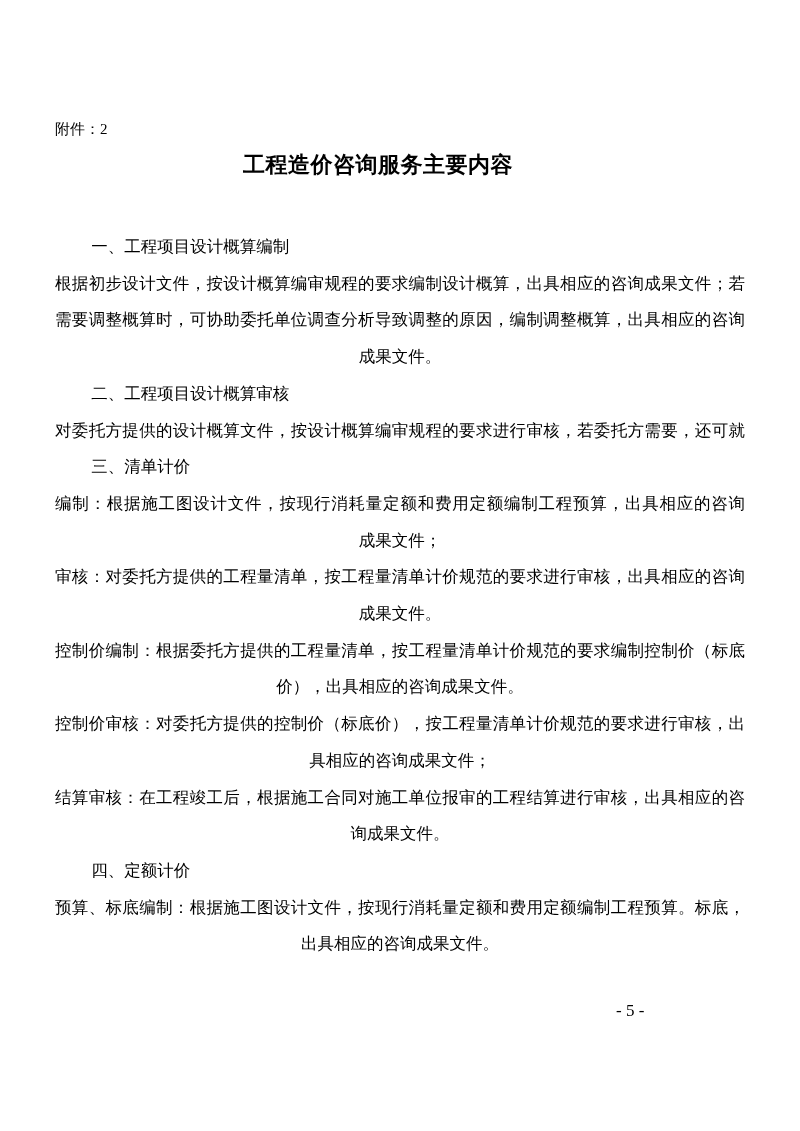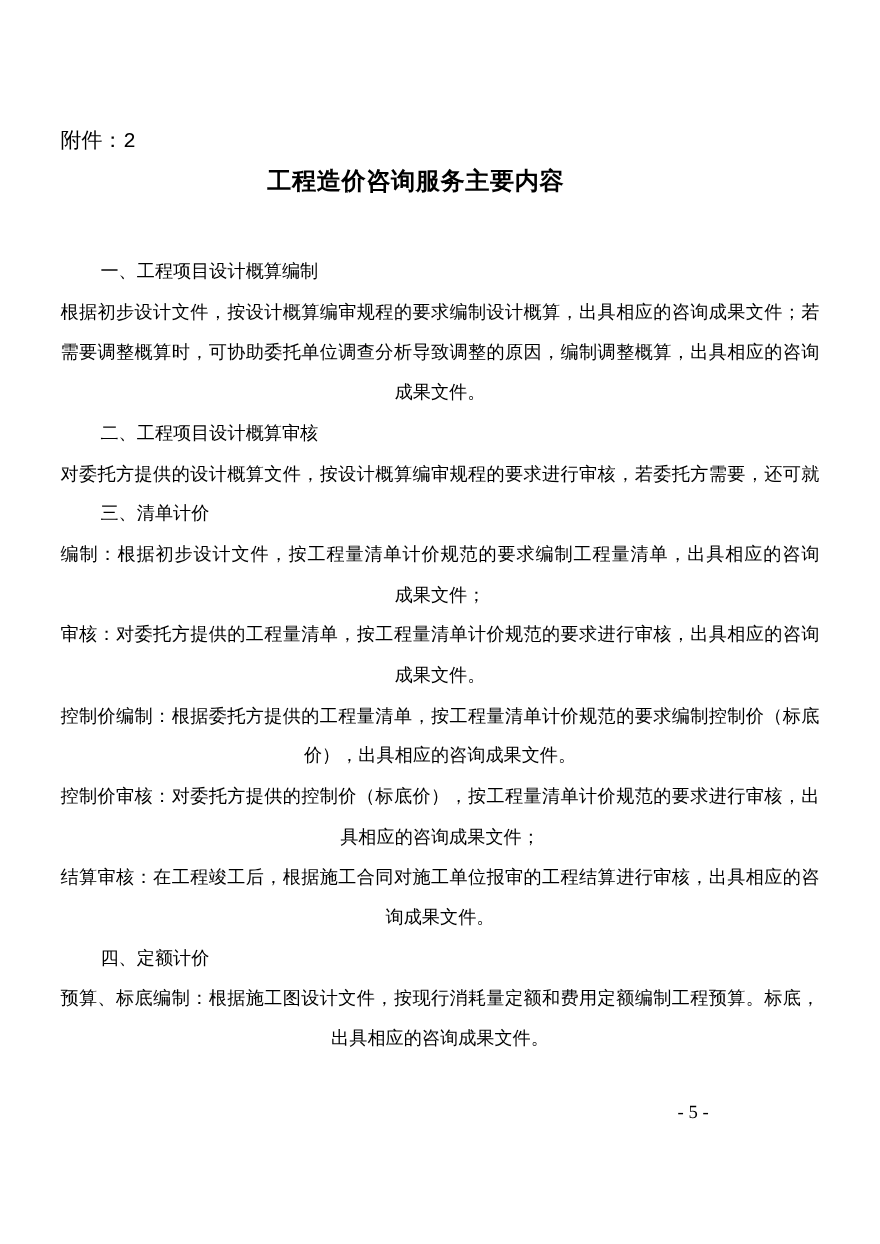--- a/index.html
+++ b/index.html
@@ -11,23 +11,23 @@
     margin: 0 auto;
     background: #ffffff;
     color: #000000;
     overflow: hidden;
     font-family: "Liberation Serif", serif;
   }
   .attachment {
     position: absolute;
     top: 116px;
     left: 55px;
-    font-size: 19px;
+    font-size: 15px;
     line-height: 26px;
-    font-family: Liberation Mono, monospace;
+    font-family: Liberation Serif, serif;
   }
   .doc-title {
     position: absolute;
     top: 150px;
     left: 55px;
     width: 690px;
     text-align: center;
     transform: translateX(-22px);
     font-size: 22px;
     font-weight: 700;
@@ -75,21 +75,21 @@
   <div class="doc-title">工程造价咨询服务主要内容</div>
 
   <div class="doc-body">
       <div class="heading">一、工程项目设计概算编制</div>
       <div class="line full">根据初步设计文件，按设计概算编审规程的要求编制设计概算，出具相应的咨询成果文件；若</div>
       <div class="line full">需要调整概算时，可协助委托单位调查分析导致调整的原因，编制调整概算，出具相应的咨询</div>
       <div class="line">成果文件。</div>
       <div class="heading">二、工程项目设计概算审核</div>
       <div class="line full">对委托方提供的设计概算文件，按设计概算编审规程的要求进行审核，若委托方需要，还可就</div>
       <div class="heading">三、清单计价</div>
-      <div class="line full">编制：根据初步设计文件，按工程量清单计价规范的要求编制工程量清单，出具相应的咨询</div>
+      <div class="line full">编制：根据施工图设计文件，按现行消耗量定额和费用定额编制工程预算，出具相应的咨询</div>
       <div class="line">成果文件；</div>
       <div class="line full">审核：对委托方提供的工程量清单，按工程量清单计价规范的要求进行审核，出具相应的咨询</div>
       <div class="line">成果文件。</div>
       <div class="line full">控制价编制：根据委托方提供的工程量清单，按工程量清单计价规范的要求编制控制价（标底</div>
       <div class="line">价），出具相应的咨询成果文件。</div>
       <div class="line full">控制价审核：对委托方提供的控制价（标底价），按工程量清单计价规范的要求进行审核，出</div>
       <div class="line">具相应的咨询成果文件；</div>
       <div class="line full">结算审核：在工程竣工后，根据施工合同对施工单位报审的工程结算进行审核，出具相应的咨</div>
       <div class="line">询成果文件。</div>
       <div class="heading">四、定额计价</div>

